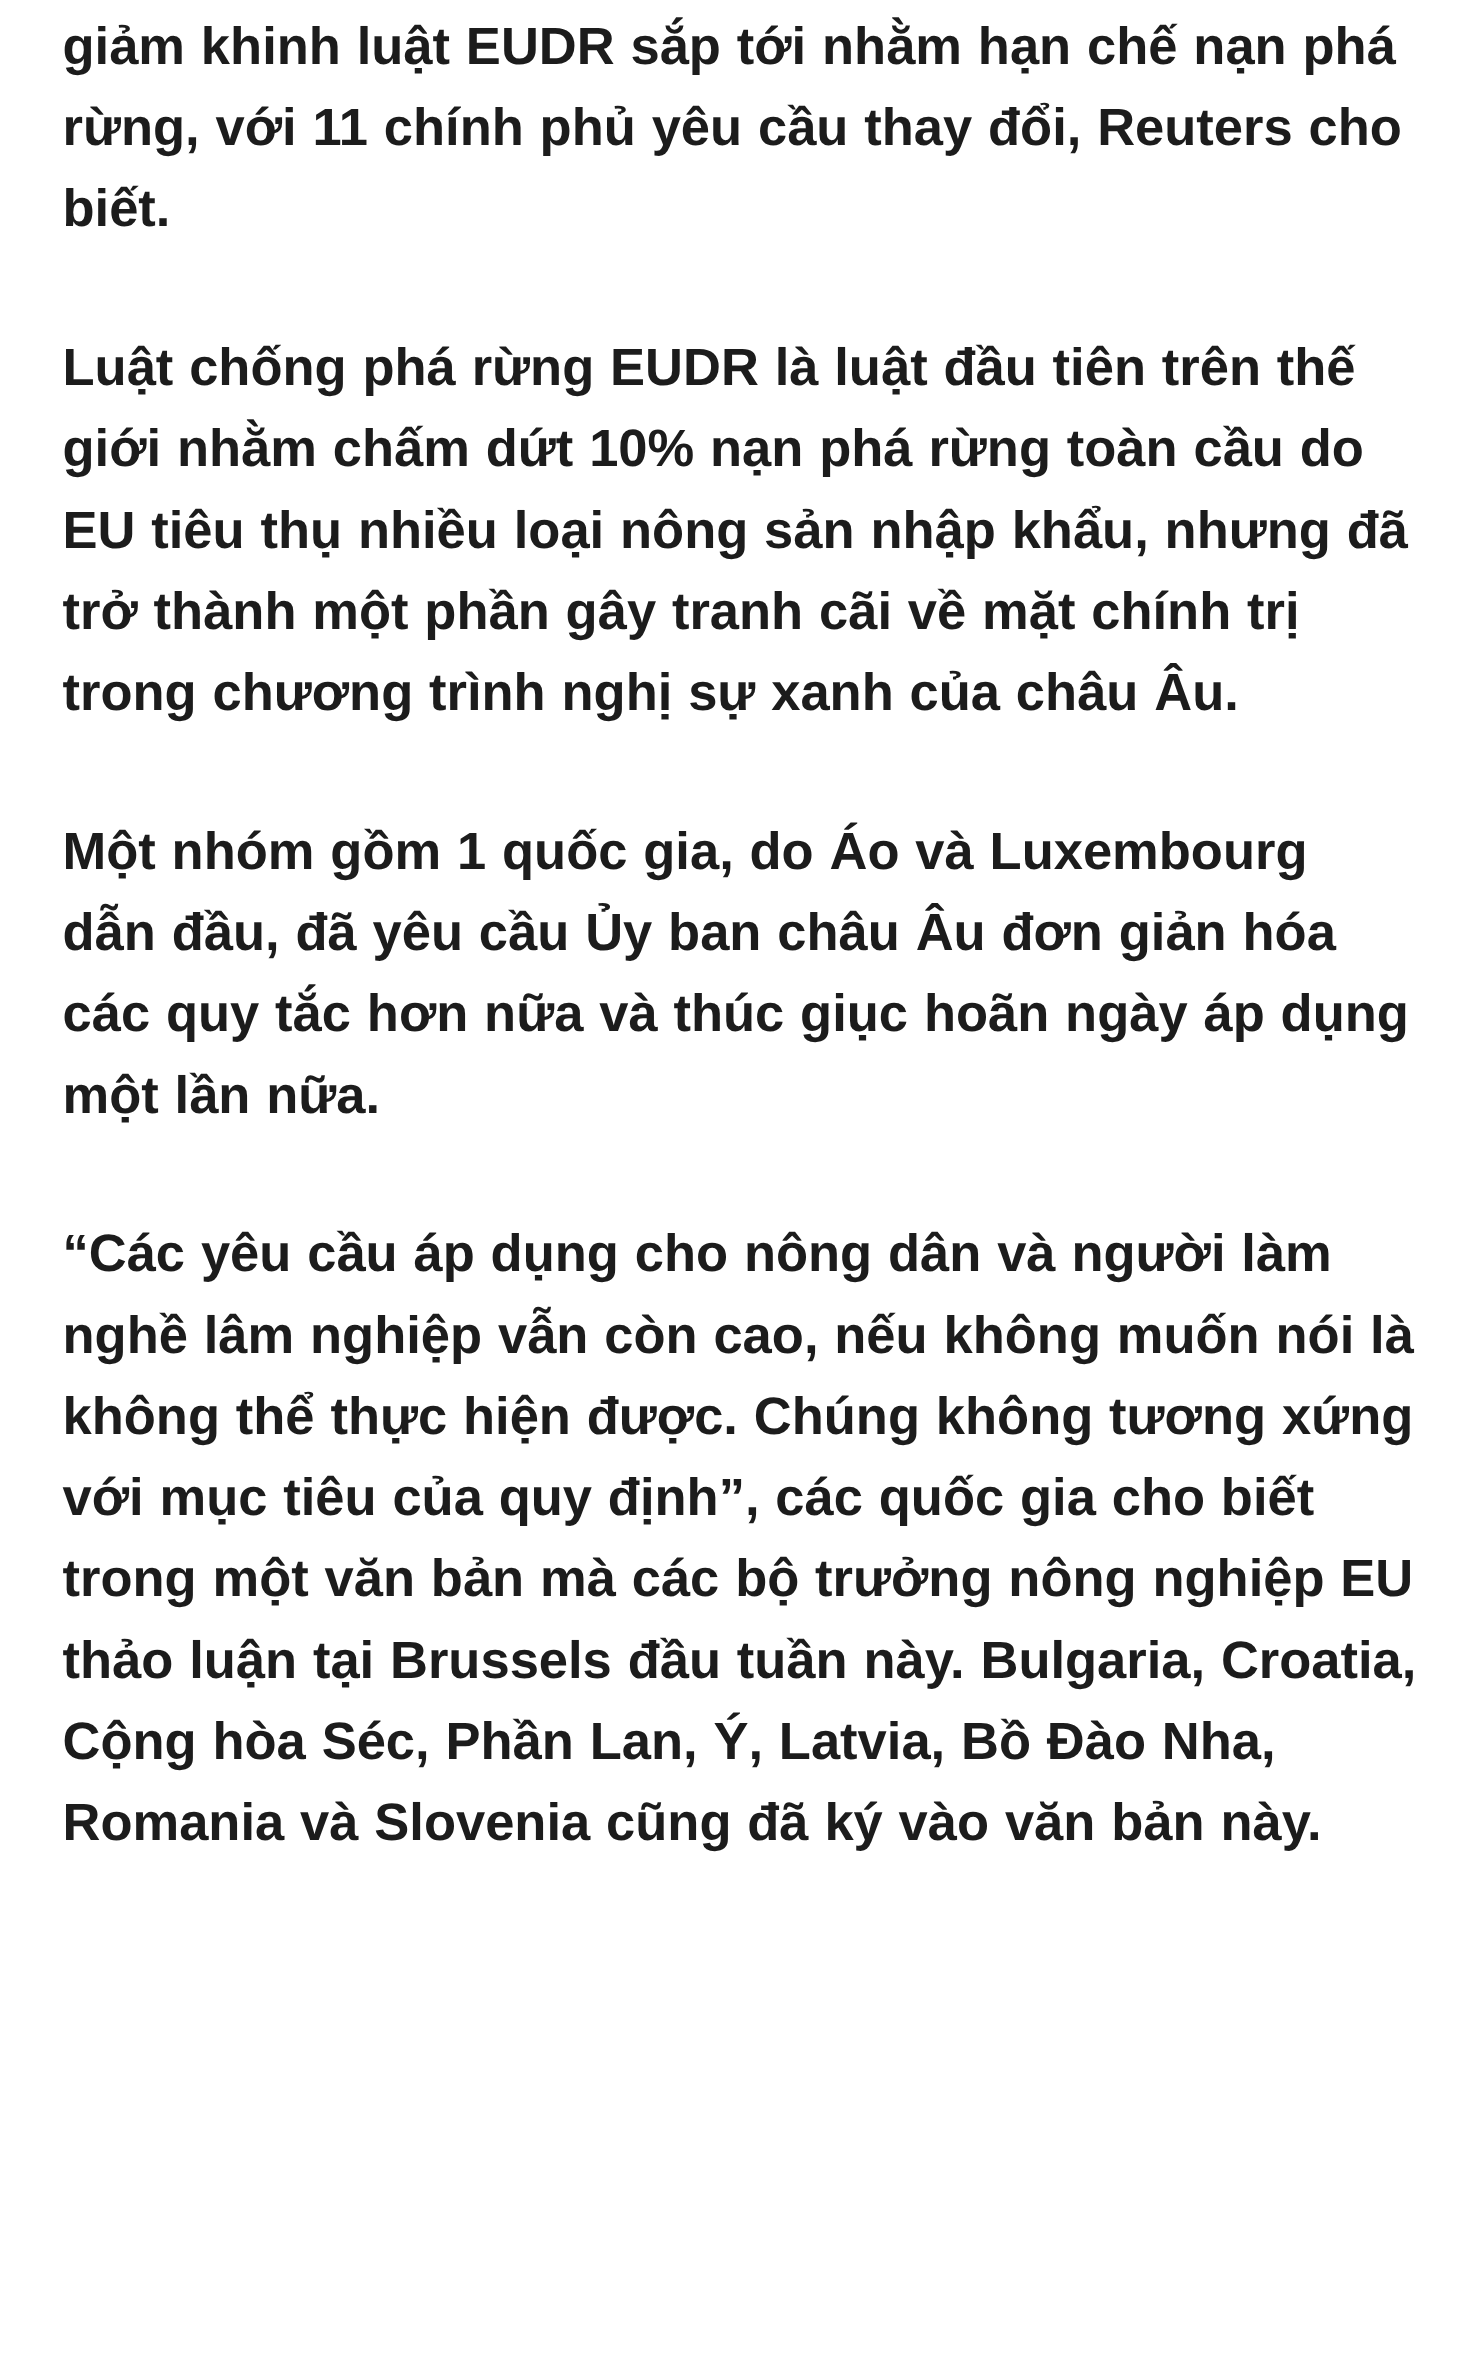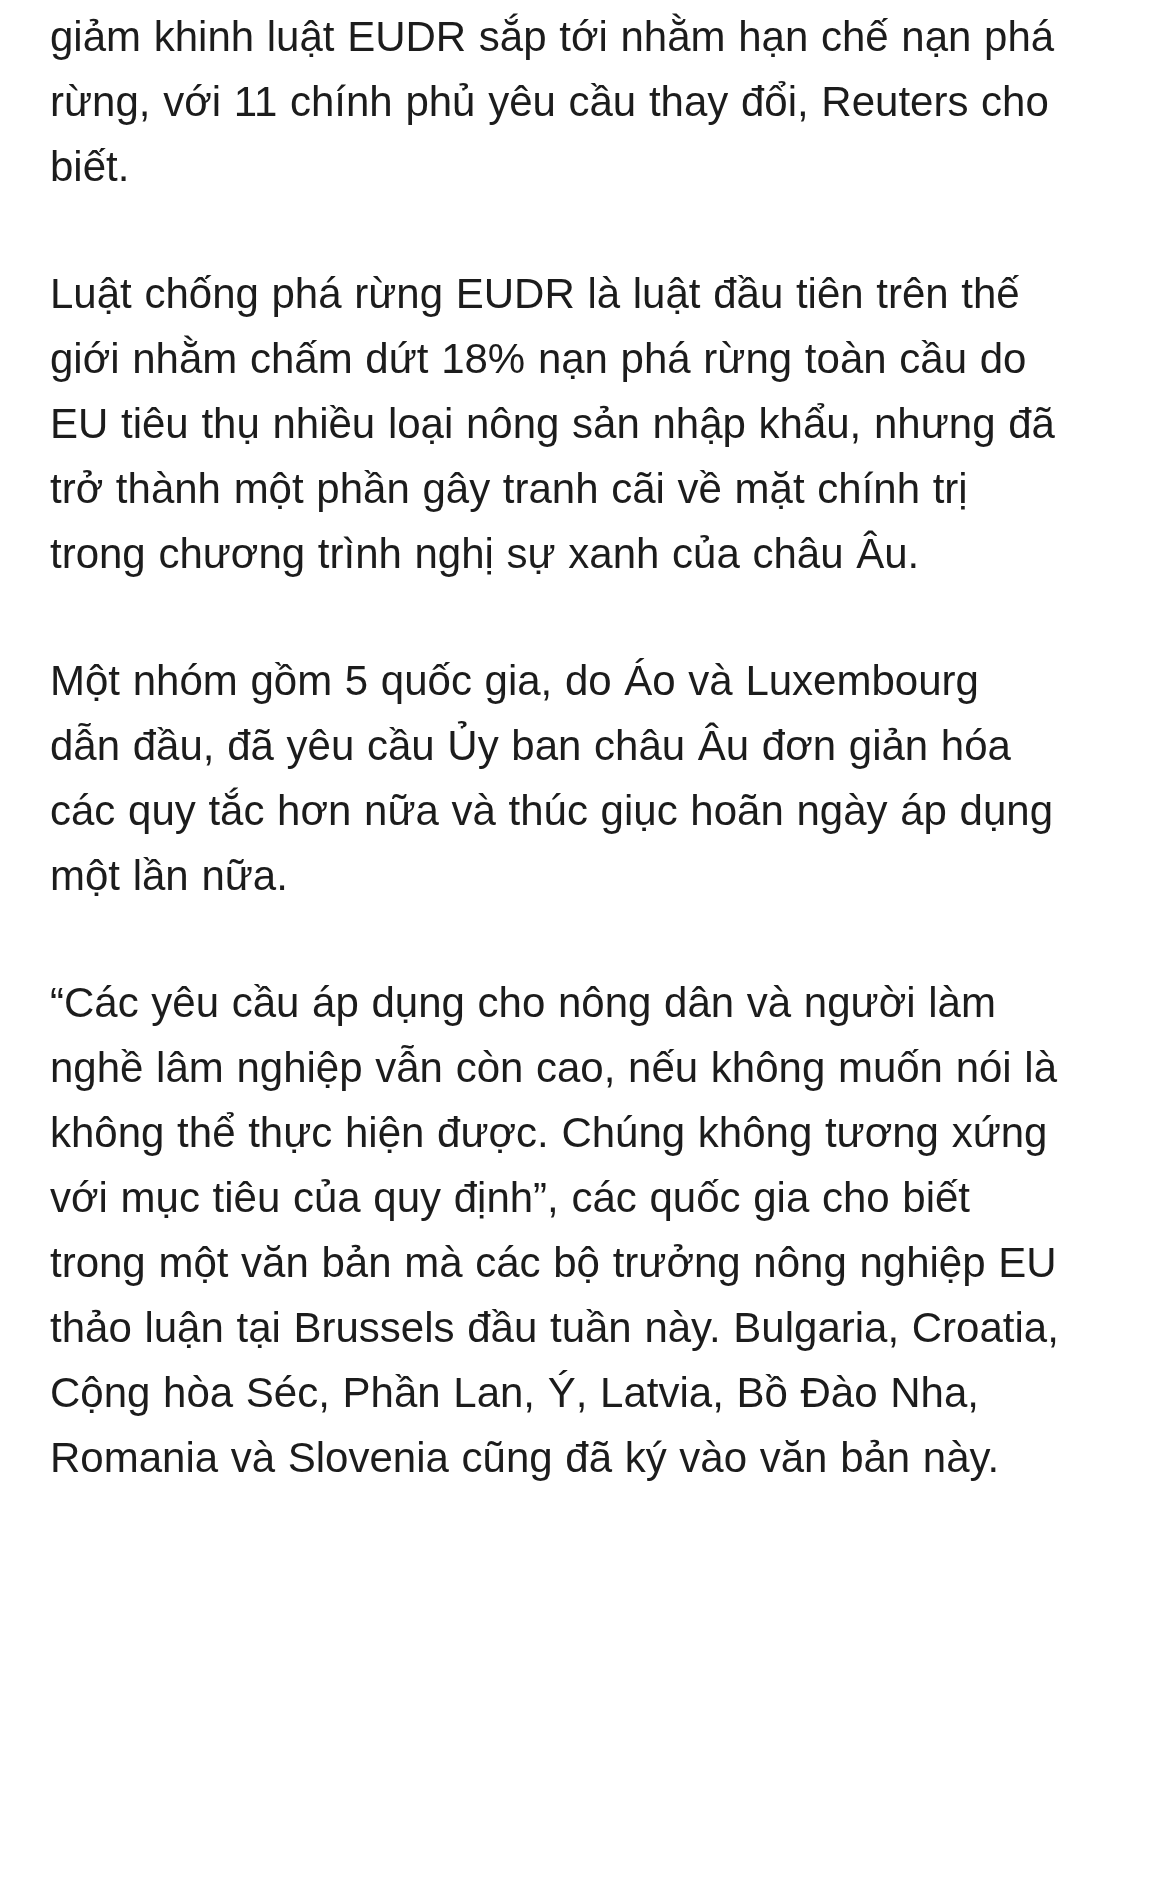--- a/index.html
+++ b/index.html
@@ -16,42 +16,42 @@
   }
   .article-body {
     padding: 4px 28px 0 50px;
     box-sizing: border-box;
     width: 1170px;
   }
   .article-body p {
     margin: 0 0 62px 0;
     font-size: 42px;
     line-height: 65px;
-    font-weight: 400;
+    font-weight: 700;
     white-space: pre-line;        
     letter-spacing: 0px;
     word-spacing: 1px;
   }
   .article-body p:last-child {
     margin-bottom: 0;
   }
 </style>
 </head>
 <body>
 
 <main class="article-body">
   <p>giảm khinh luật EUDR sắp tới nhằm hạn chế nạn phá
 rừng, với 11 chính phủ yêu cầu thay đổi, Reuters cho
 biết.</p>
   <p>Luật chống phá rừng EUDR là luật đầu tiên trên thế
-giới nhằm chấm dứt 18% nạn phá rừng toàn cầu do
+giới nhằm chấm dứt 10% nạn phá rừng toàn cầu do
 EU tiêu thụ nhiều loại nông sản nhập khẩu, nhưng đã
 trở thành một phần gây tranh cãi về mặt chính trị
 trong chương trình nghị sự xanh của châu Âu.</p>
-  <p>Một nhóm gồm 5 quốc gia, do Áo và Luxembourg
+  <p>Một nhóm gồm 1 quốc gia, do Áo và Luxembourg
 dẫn đầu, đã yêu cầu Ủy ban châu Âu đơn giản hóa
 các quy tắc hơn nữa và thúc giục hoãn ngày áp dụng
 một lần nữa.</p>
   <p>“Các yêu cầu áp dụng cho nông dân và người làm
 nghề lâm nghiệp vẫn còn cao, nếu không muốn nói là
 không thể thực hiện được. Chúng không tương xứng
 với mục tiêu của quy định”, các quốc gia cho biết
 trong một văn bản mà các bộ trưởng nông nghiệp EU
 thảo luận tại Brussels đầu tuần này. Bulgaria, Croatia,
 Cộng hòa Séc, Phần Lan, Ý, Latvia, Bồ Đào Nha,

